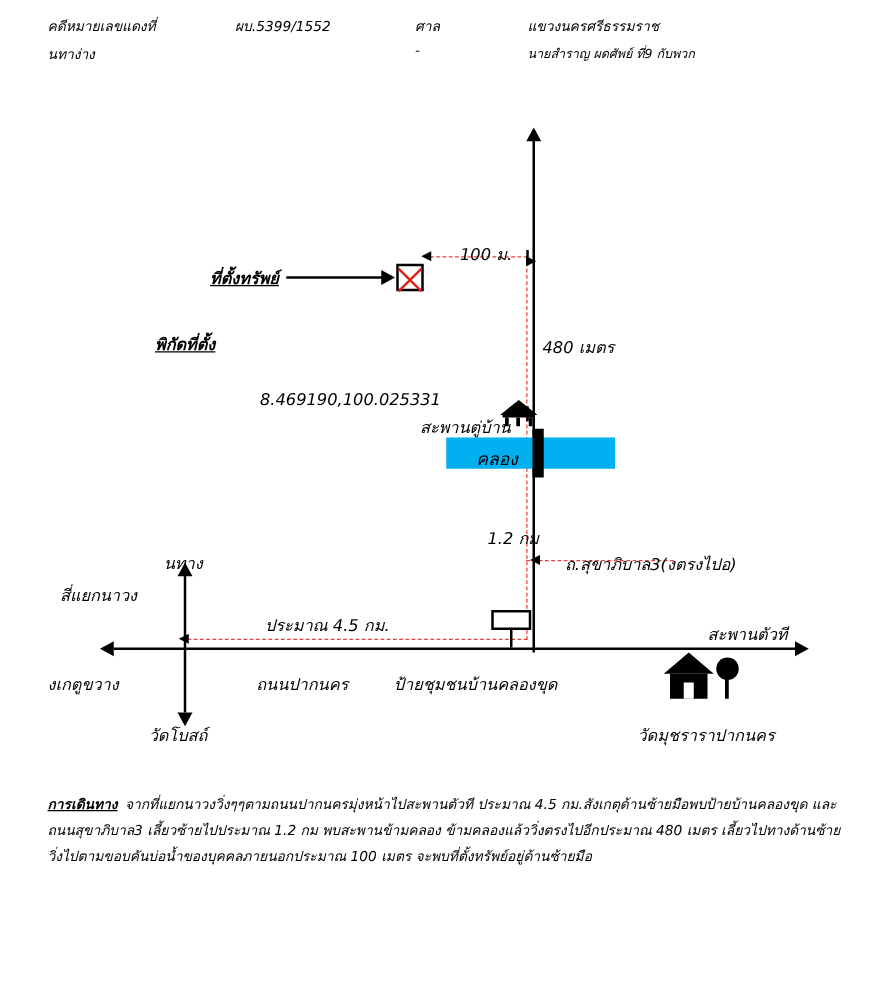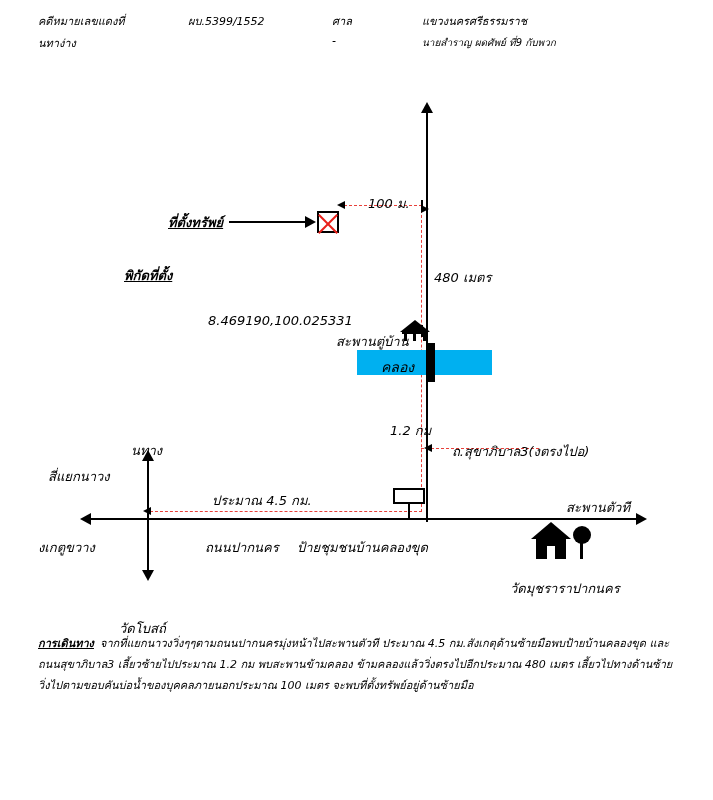--- a/index.html
+++ b/index.html
@@ -222,34 +222,34 @@
     <rect x="15" y="16" width="3" height="7" fill="#000"></rect>
   </svg>
   <div class="lbl" style="left:336px; top:331px;">สะพานตู่บ้าน</div>
 
   <div class="lbl" style="left:452px; top:441px;">ถ.สุขาภิบาล3(งตรงไปอ)</div>
 
   <svg class="flag" style="left:392px; top:487px;" width="36" height="32" viewBox="0 0 36 32">
     <rect x="2" y="2" width="30" height="14" fill="#ffffff" stroke="#000" stroke-width="2"></rect>
     <rect x="16" y="16" width="2" height="15" fill="#000"></rect>
   </svg>
-  <div class="lbl" style="left:297px; top:537px;">ป้ายชุมชนบ้านคลองขุด</div>
+  <div class="lbl" style="left:315px; top:537px;">ป้ายชุมชนบ้านคลองขุด</div>
 
   <svg class="house" style="left:527px; top:517px;" width="66" height="44" viewBox="0 0 66 44">
     <path d="M4 22 L24 5 L44 22 Z" fill="#000"></path>
     <rect x="9" y="22" width="30" height="20" fill="#000"></rect>
     <rect x="20" y="29" width="8" height="13" fill="#ffffff"></rect>
     <circle cx="55" cy="18" r="9" fill="#000"></circle>
     <rect x="53" y="24" width="3" height="18" fill="#000"></rect>
   </svg>
 
   <div class="lbl" style="left:131px; top:440px;">นทาง</div>
   <div class="lbl" style="left:48px; top:466px;">สี่แยกนาวง</div>
   <div class="lbl" style="left:38px; top:537px;">งเกตูขวาง</div>
-  <div class="lbl" style="left:119px; top:578px;margin-top:40px;">วัดโบสถ์</div>
+  <div class="lbl" style="left:119px; top:578px;">วัดโบสถ์</div>
   <div class="lbl" style="left:205px; top:537px;">ถนนปากนคร</div>
   <div class="lbl" style="left:566px; top:497px;">สะพานตัวที</div>
   <div class="lbl" style="left:510px; top:578px;">วัดมุชราราปากนคร</div>
 
   <div class="footer">
     <span class="head">การเดินทาง</span><span>จากที่แยกนาวงวิ่งๆๆตามถนนปากนครมุ่งหน้าไปสะพานตัวที ประมาณ 4.5 กม.สังเกตุด้านซ้ายมือพบป้ายบ้านคลองขุด และถนนสุขาภิบาล3 เลี้ยวซ้ายไปประมาณ 1.2 กม พบสะพานข้ามคลอง ข้ามคลองแล้ววิ่งตรงไปอีกประมาณ 480 เมตร เลี้ยวไปทางด้านซ้ายวิ่งไปตามขอบคันบ่อน้ำของบุคคลภายนอกประมาณ 100 เมตร จะพบที่ตั้งทรัพย์อยู่ด้านซ้ายมือ</span>
   </div>
 
 </div>
 

